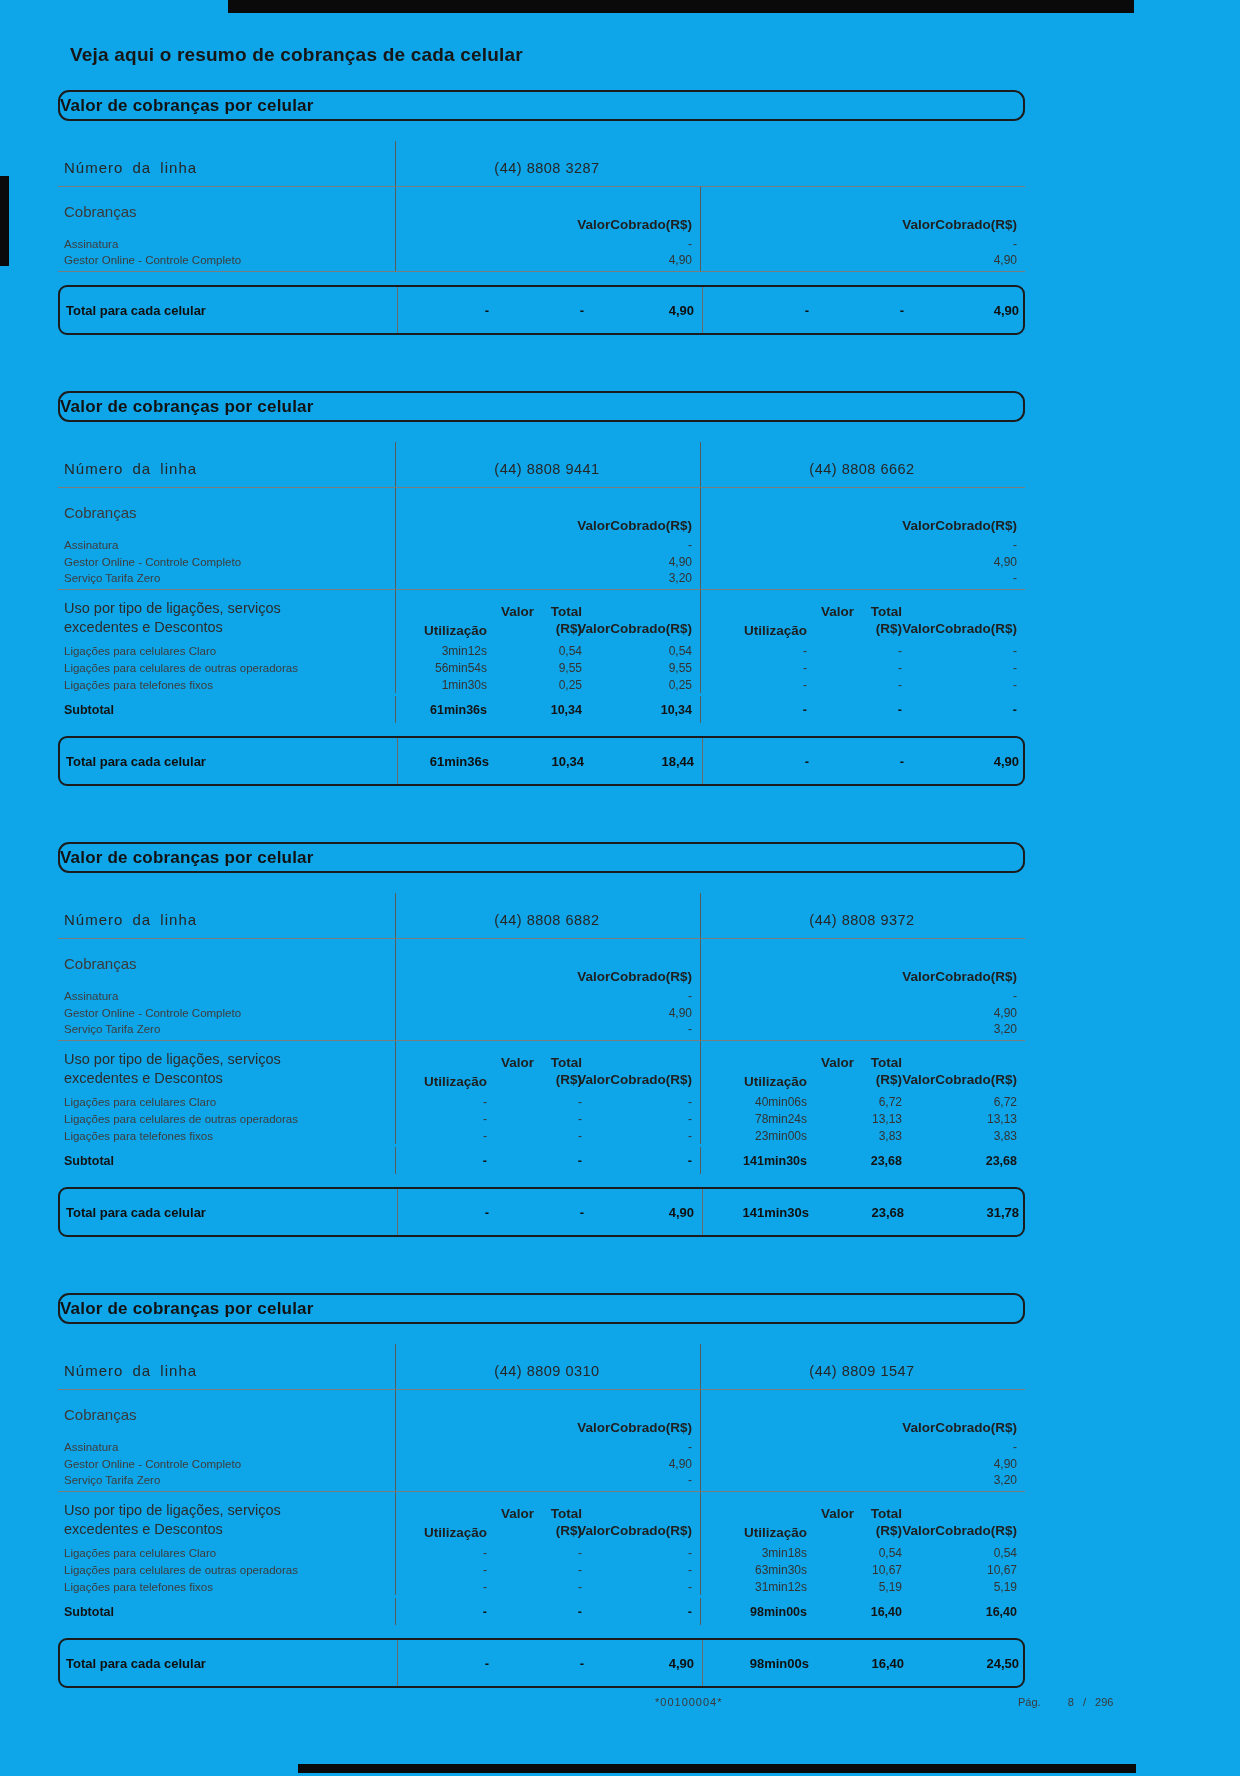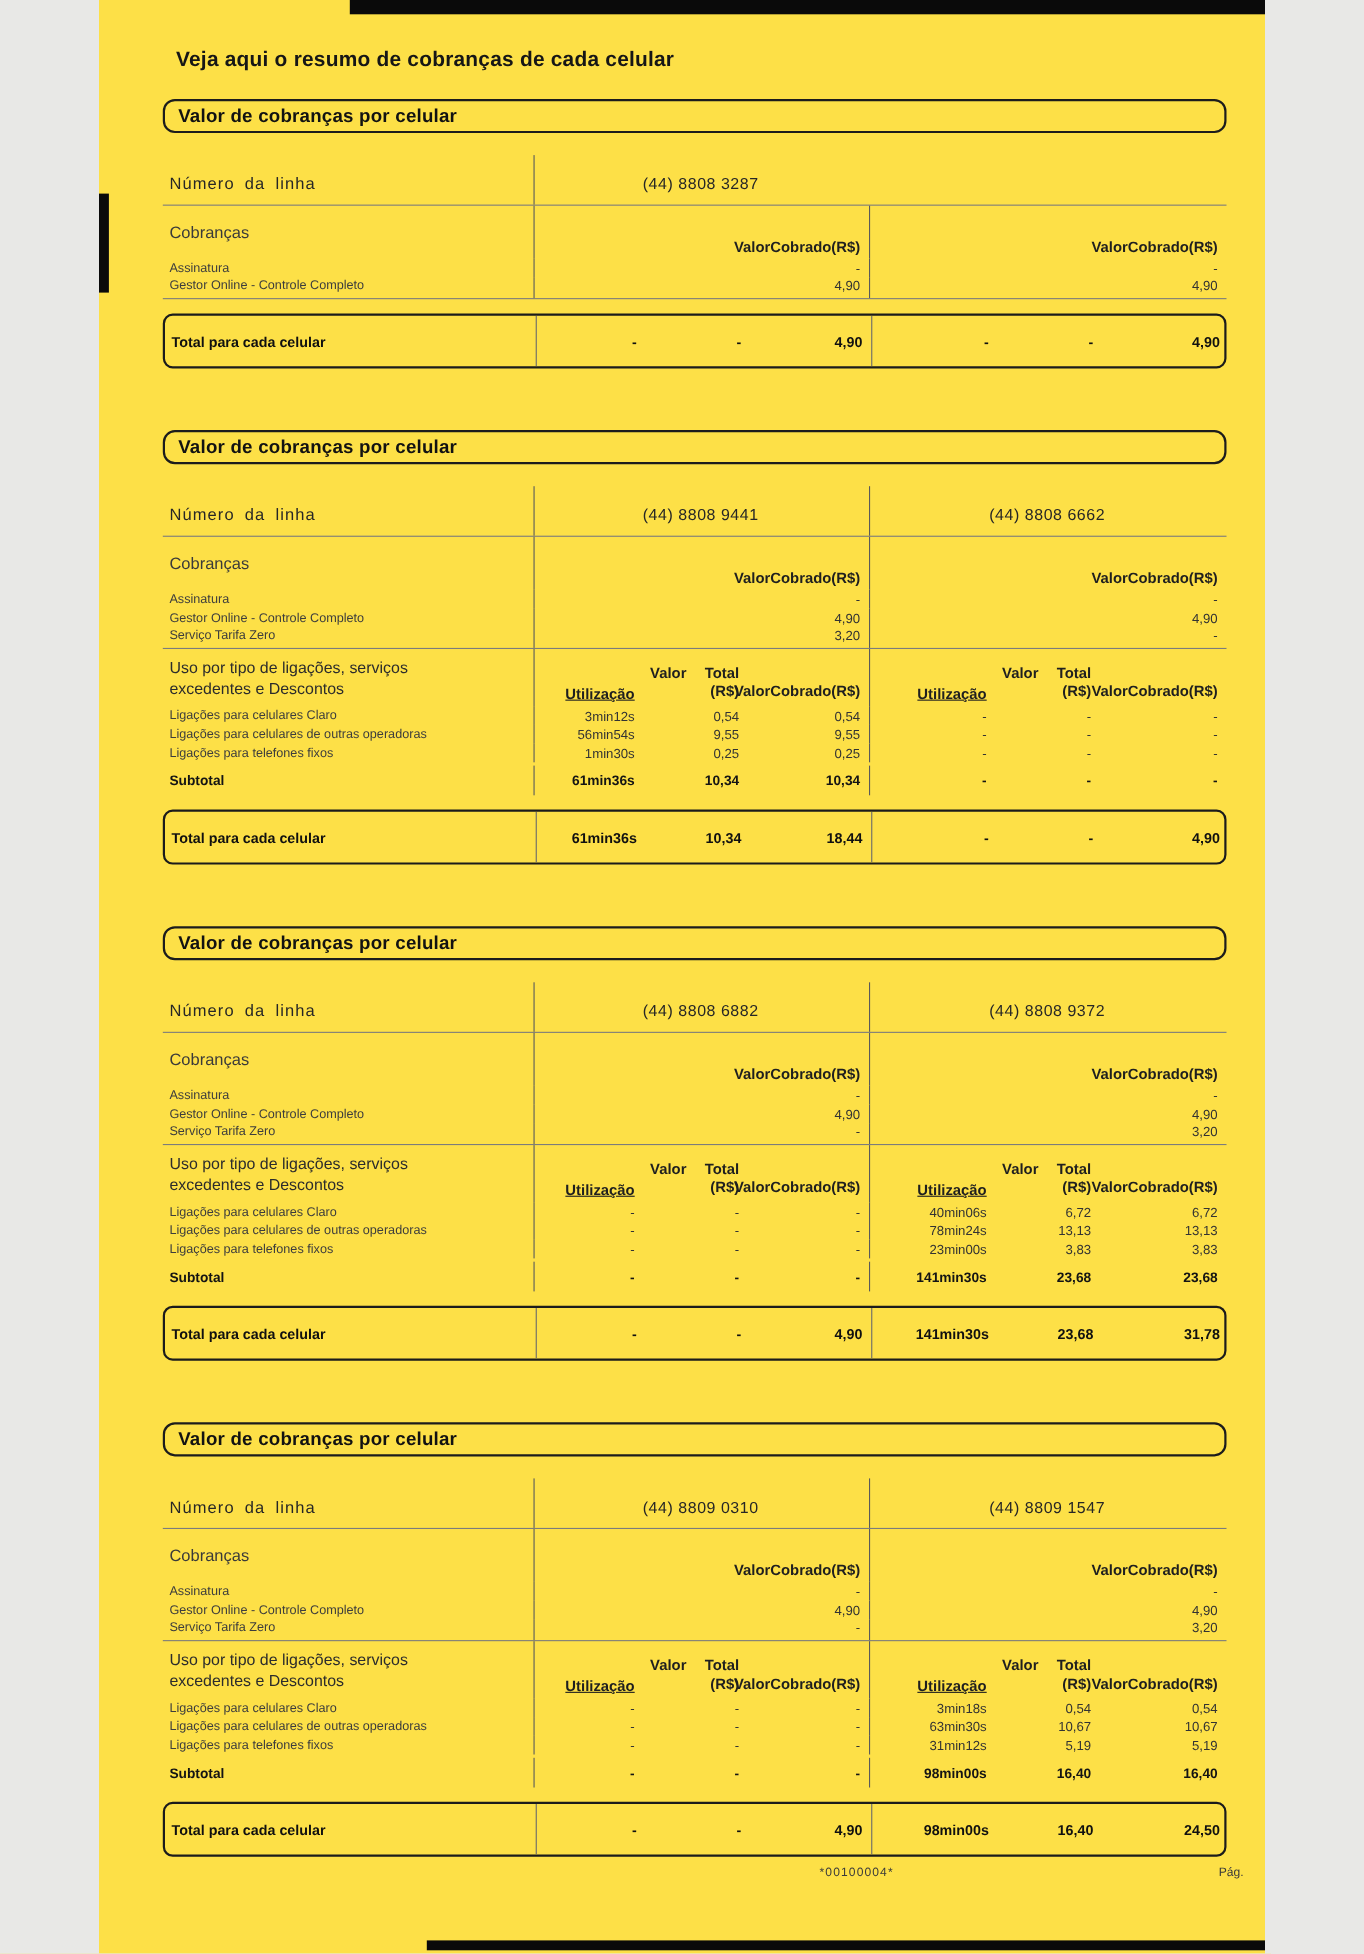--- a/index.html
+++ b/index.html
@@ -1,31 +1,31 @@
 <!DOCTYPE html>
 <html><head>
 <meta charset="utf-8">
 <style>
   html,body{margin:0;padding:0;background:#e8e8e6;}
   .page{
-    position:relative;width:1060px;height:1776px;background:#fde047;
+    position:relative;width:1240px;height:1776px;background:#0ea5e9;
     font-family:"Liberation Sans",sans-serif;color:#222;overflow:hidden;
     margin:0 auto;
   }
   
   .scan-bar-top{position:absolute;left:228px;top:0;width:906px;height:13px;background:#0a0a0a;}
   .scan-strip-left{position:absolute;left:0;top:176px;width:9px;height:90px;background:#0a0a0a;}
   .scan-bar-bottom{position:absolute;left:298px;top:1764px;width:838px;height:9px;background:#0a0a0a;}
 
   .content{position:absolute;left:58px;top:44px;width:967px;}
   .heading{margin:0 0 24px 12px;font-size:19px;font-weight:bold;color:#161616;letter-spacing:.2px;}
 
   .banner{
     border:2px solid #1c1c1c;border-radius:11px;height:27px;display:flex;align-items:center;
-    padding-left:12px;background:transparent;
+    background:transparent;
   }
   .banner span{font-size:17px;font-weight:bold;color:#121212;letter-spacing:.2px;}
 
   .tbl{margin-top:20px;}
   .row{display:grid;grid-template-columns:337px 100px 95px 110px 115px 95px 115px;align-items:stretch;}
   .c{display:flex;align-items:flex-end;padding:1px 8px 1px 6px;min-width:0;}
   .sp3{grid-column:span 3;}
   .rt{justify-content:flex-end;text-align:right;}
   .ctr{justify-content:center;text-align:center;}
   .bl{border-left:1px solid #5a5a5a;}
@@ -42,21 +42,21 @@
 
   .r-charge{min-height:17px;}
   .r-charge .c{font-size:11.5px;color:#3d3d3d;align-items:center;}
   .r-charge .val{font-size:12px;color:#333;}
   .r-charge-last{padding-bottom:4px;}
 
   .r-uhdr{min-height:52px;}
   .r-uhdr .c{padding-top:8px;padding-bottom:4px;}
   .two-l{display:flex;flex-direction:column;line-height:1.35;}
   .two-l span{font-size:14.5px;color:#2c2c2c;}
-  .one-l span{font-size:13.5px;font-weight:bold;color:#1f1f1f;text-decoration:underline;}
+  .one-l span{font-size:13.5px;font-weight:bold;color:#1f1f1f;}
 
   .r-usage{min-height:17px;}
   .r-usage .c{font-size:11.5px;color:#3d3d3d;align-items:center;}
   .r-usage .val{font-size:12px;color:#333;}
 
   .r-sub{min-height:27px;padding-top:3px;}
   .r-sub .c{font-size:12.5px;font-weight:bold;color:#141414;align-items:center;}
 
   .total-box{margin-top:13px;border:2px solid #1b1b1b;border-radius:9px;overflow:hidden;}
   .total-box .row{min-height:46px;}

